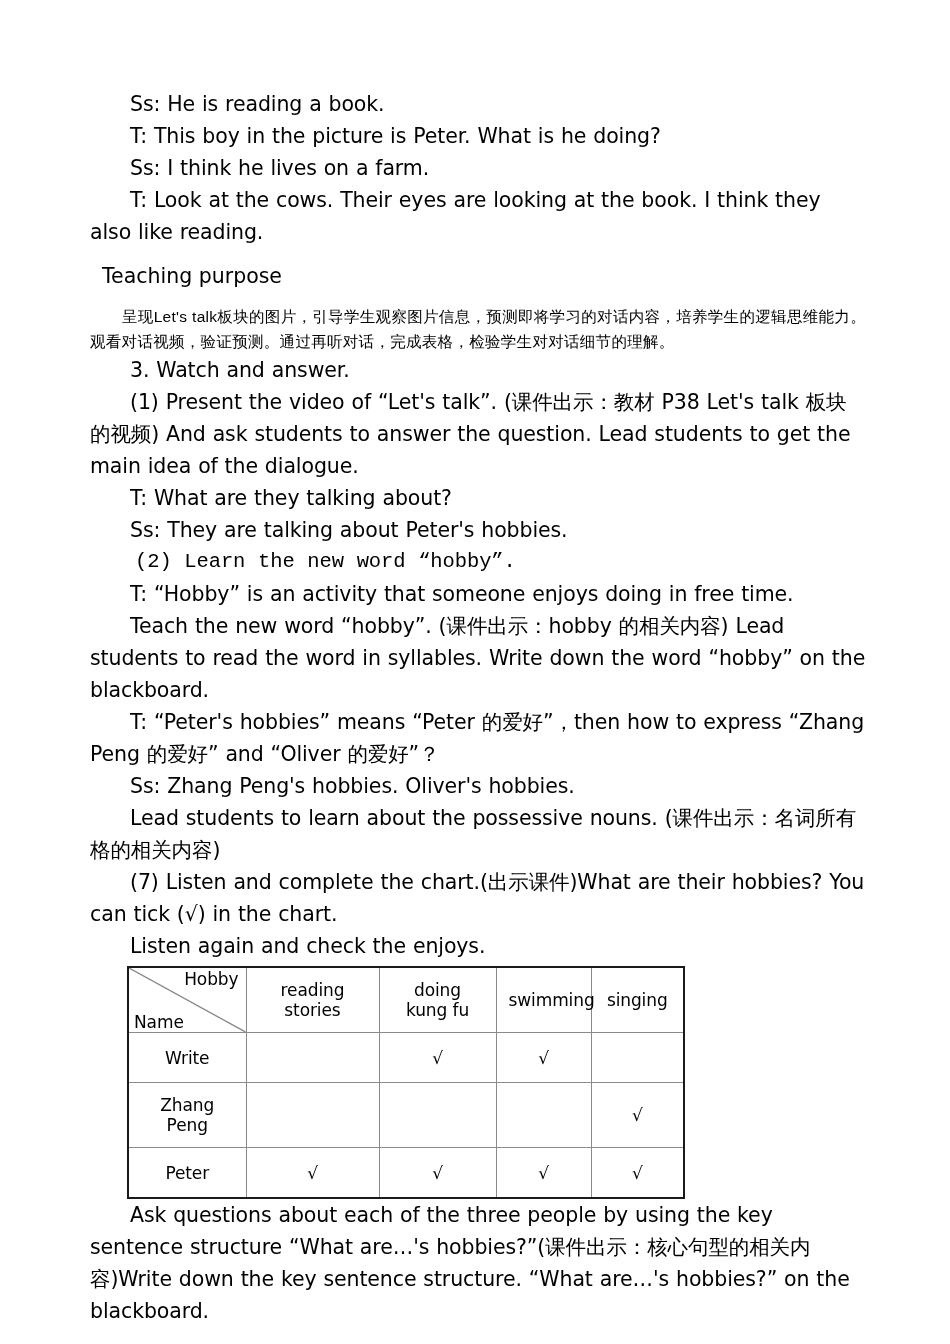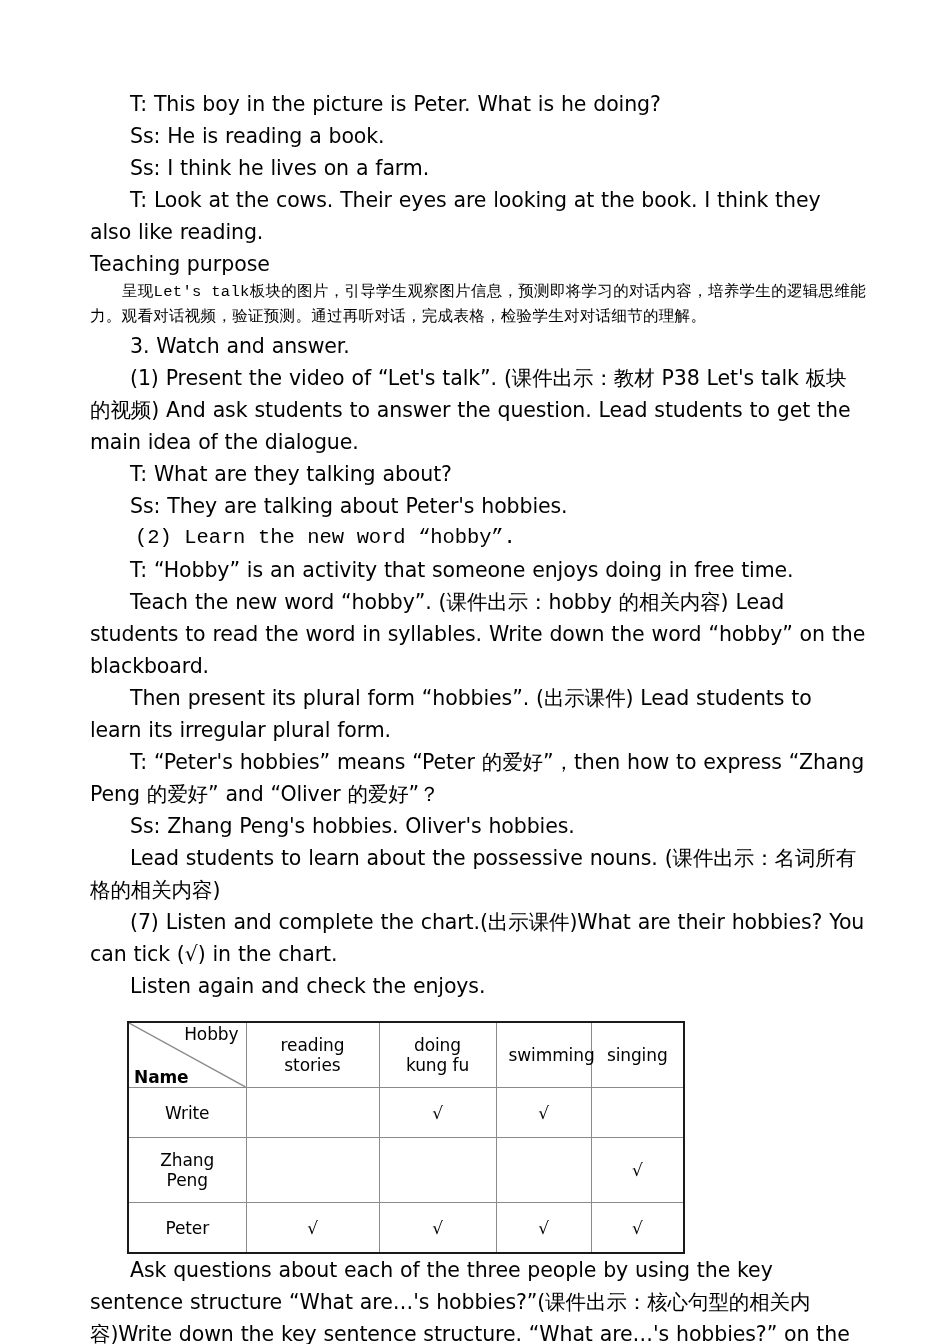--- a/index.html
+++ b/index.html
@@ -39,40 +39,40 @@
     word-spacing: 0.5px;
     text-align: left;
   }
   p.para.indent-extra {
     text-indent: 45px;
     font-family: Liberation Mono, monospace;
   }
 
   
   p.heading {
-    margin: 0;
+    margin: 12px;
     font-size: 20.5px;
     line-height: 32px;
     text-indent: 0;
   }
 
   
   p.cn-block {
     margin: 0;
     font-size: 15.5px;
     line-height: 25px;
     text-indent: 32px;
-    font-family: Liberation Mono, monospace;
+    font-family: Liberation Sans, sans-serif;
     letter-spacing: 0.3px;
     text-align: justify;
   }
 
   
   .table-wrap {
-    margin-top: 19px;
+    margin-top: 4px;
     margin-left: 37px;
   }
   table.hobby-table {
     border-collapse: collapse;
     table-layout: fixed;
     width: 556px;
     border: 2.5px solid #1a1a1a;
     font-size: 17px;
   }
   table.hobby-table td {
@@ -101,21 +101,20 @@
     position: absolute;
     right: 7px;
     top: 1px;
     font-size: 17px;
   }
   .corner-name {
     position: absolute;
     left: 5px;
     bottom: 0px;
     font-size: 17px;
-    font-weight: bold;
   }
   td.namecell { text-align: center; }
   .tick {
     font-size: 17px;
     font-family: "DejaVu Sans", "Liberation Sans", sans-serif;
   }
   
   col.c0 { width: 118px; }
   col.c1 { width: 133px; }
   col.c2 { width: 117px; }
@@ -123,36 +122,35 @@
   col.c4 { width: 93px; }
 
   .after-table { margin-top: 18px; }
 </style>
 </head>
 <body>
 
 <div class="page">
   <div class="doc-body">
 
+    <p class="para">Ss: He is reading a book.</p>
     <p class="para">T: This boy in the picture is Peter. What is he doing?</p>
-    <p class="para">Ss: He is reading a book.</p>
     <p class="para">Ss: I think he lives on a farm.</p>
     <p class="para">T: Look at the cows. Their eyes are looking at the book. I think they also like reading.</p>
 
     <p class="heading">Teaching purpose</p>
     <p class="cn-block">呈现Let's talk板块的图片，引导学生观察图片信息，预测即将学习的对话内容，培养学生的逻辑思维能力。观看对话视频，验证预测。通过再听对话，完成表格，检验学生对对话细节的理解。</p>
 
     <p class="para">3. Watch and answer.</p>
     <p class="para">(1) Present the video of “Let's talk”. (课件出示：教材 P38 Let's talk 板块的视频) And ask students to answer the question. Lead students to get the main idea of the dialogue.</p>
     <p class="para">T: What are they talking about?</p>
     <p class="para">Ss: They are talking about Peter's hobbies.</p>
     <p class="para indent-extra">(2) Learn the new word “hobby”.</p>
     <p class="para">T: “Hobby” is an activity that someone enjoys doing in free time.</p>
     <p class="para">Teach the new word “hobby”. (课件出示：hobby 的相关内容) Lead students to read the word in syllables. Write down the word “hobby” on the blackboard.</p>
-    <p class="para">Then present its plural form “hobbies”. (出示课件) Lead students to learn its irregular plural form.</p>
     <p class="para">T: “Peter's hobbies” means “Peter 的爱好”，then how to express “Zhang Peng 的爱好” and “Oliver 的爱好”？</p>
     <p class="para">Ss: Zhang Peng's hobbies. Oliver's hobbies.</p>
     <p class="para">Lead students to learn about the possessive nouns. (课件出示：名词所有格的相关内容)</p>
     <p class="para">(7) Listen and complete the chart.(出示课件)What are their hobbies? You can tick (√) in the chart.</p>
     <p class="para">Listen again and check the enjoys.</p>
 
     <div class="table-wrap">
       <table class="hobby-table">
         <colgroup>
           <col class="c0">

